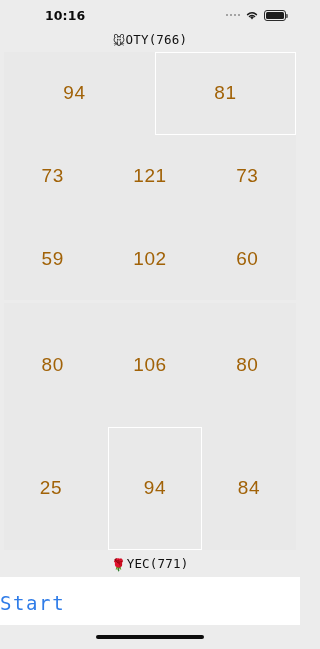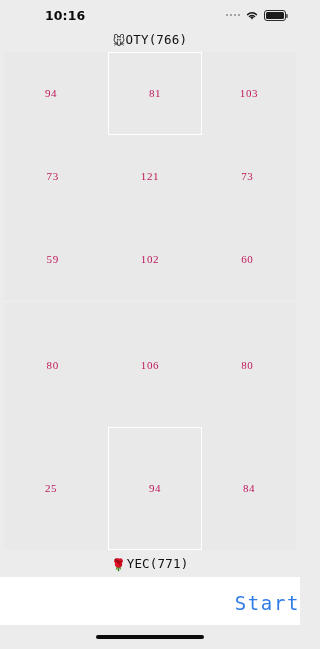--- a/index.html
+++ b/index.html
@@ -110,40 +110,40 @@
 
   .grid-row {
     flex: 1;
     display: flex;
   }
   .grid-cell {
     flex: 1;
     display: flex;
     align-items: center;
     justify-content: center;
-    font-family: Liberation Serif, serif;
-    font-size: 11px;
-    color: #be185d;
+    font-family: Liberation Sans, sans-serif;
+    font-size: 19px;
+    color: #a16207;
     letter-spacing: 0.6px;
     box-sizing: border-box;
     border: 1.5px solid transparent;
     position: relative;
   }
   .grid-cell.selected {
     border-color: #ffffff;
     margin-left: 10px;
   }
 
   
   .start-bar {
     background: #ffffff;
     height: 52px;
     display: flex;
     align-items: center;
-    justify-content: flex-end;
+    justify-content: flex-start;
   }
   .start-button {
     font-family: "DejaVu Sans Mono", "Liberation Mono", monospace;
     font-size: 19px;
     color: #2f7ce8;
     letter-spacing: 1.6px;
     background: none;
     border: none;
     cursor: pointer;
     padding: 0;
@@ -194,21 +194,20 @@
 <div class="board-label top-label">
   <span class="emoji">🐭</span><span>OTY(766)</span>
 </div>
 
 <div class="panels">
 
   <div class="panel top">
     <div class="grid-row">
       <div class="grid-cell">94</div>
       <div class="grid-cell selected">81</div>
-      <div class="grid-cell">103</div>
     </div>
     <div class="grid-row">
       <div class="grid-cell">73</div>
       <div class="grid-cell">121</div>
       <div class="grid-cell">73</div>
     </div>
     <div class="grid-row">
       <div class="grid-cell">59</div>
       <div class="grid-cell">102</div>
       <div class="grid-cell">60</div>

